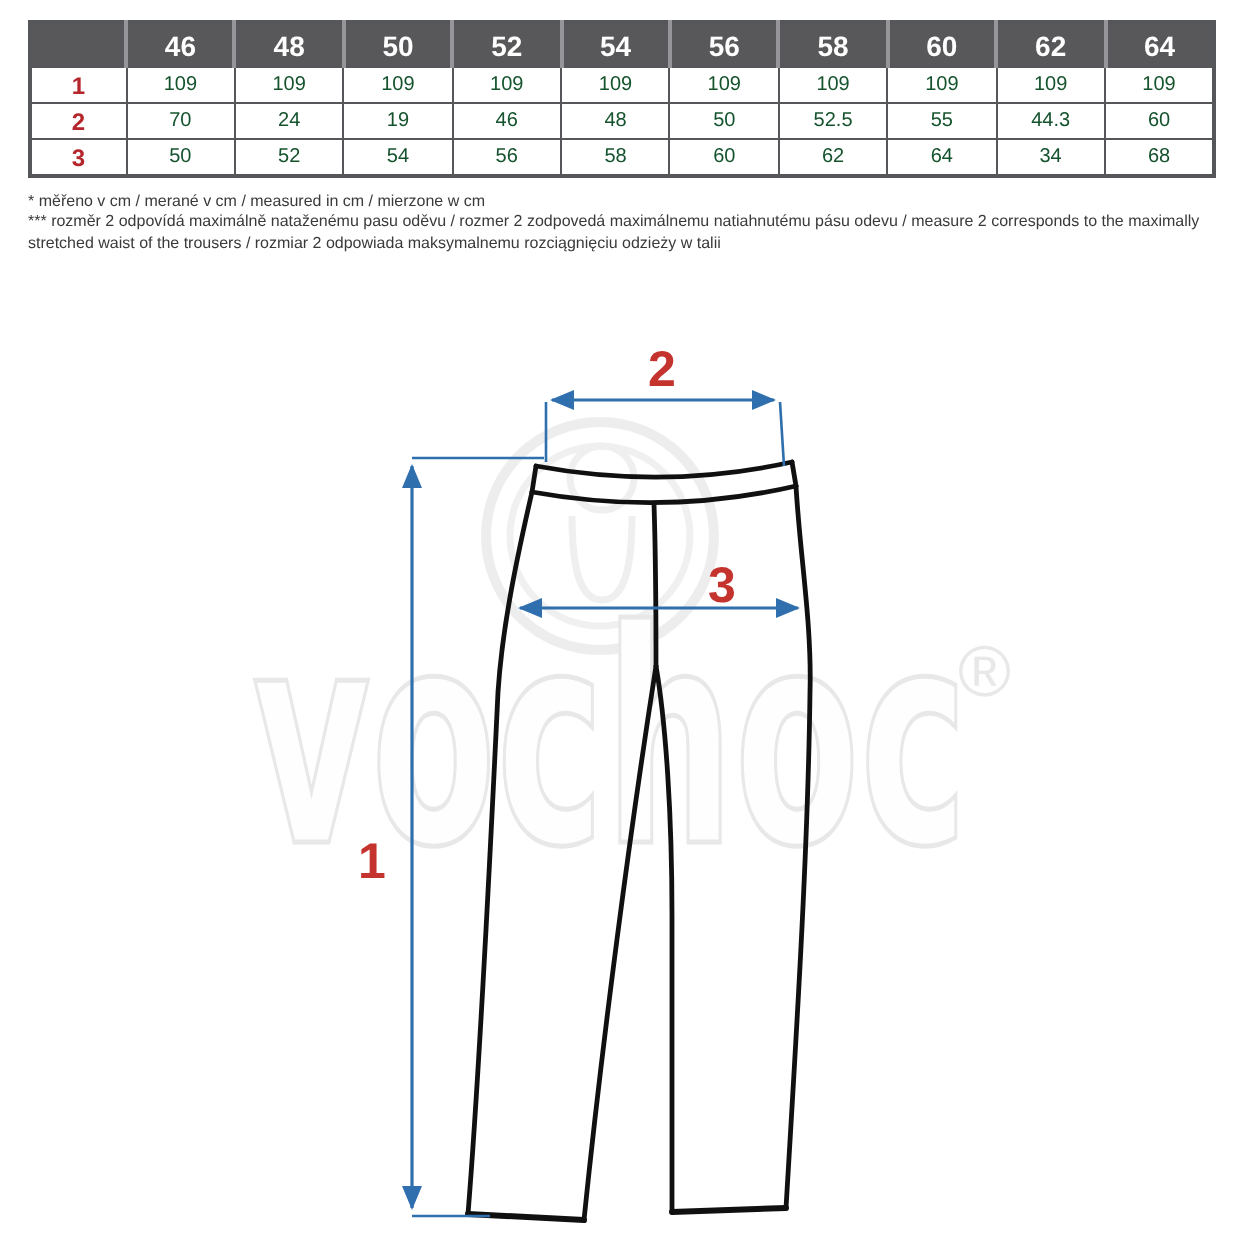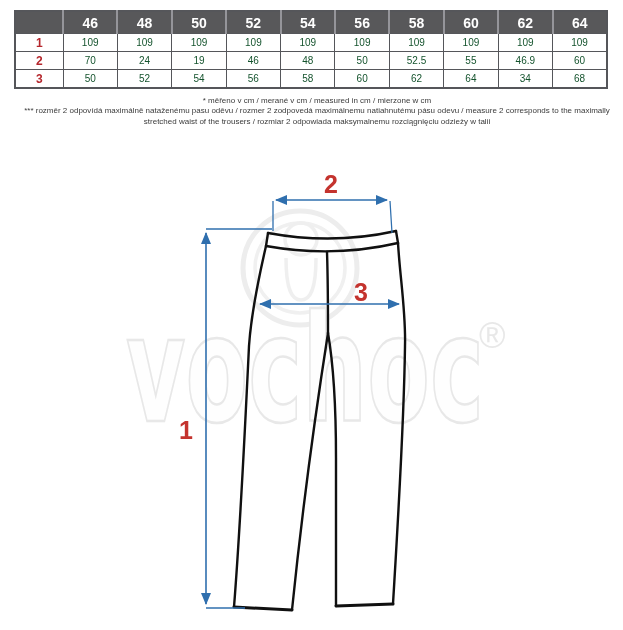--- a/index.html
+++ b/index.html
@@ -22,21 +22,21 @@
   .size-table td{
     background:#ffffff;color:#14532d;font-size:10px;text-align:center;
     height:17px;padding:0;border:1px solid #55565a;
   }
   .size-table td.rowlabel{color:#b5262c;font-weight:bold;font-size:12px;}
   
   .footnotes{
     position:absolute;left:14px;top:96px;width:606px;
     font-size:8px;line-height:10.4px;color:#3a3a3a;
   }
-  .footnotes p{margin:0;text-align:center;}
+  .footnotes p{margin:0;}
   
   .diagram-svg{position:absolute;left:0;top:0;}
   .dim-label{
     font-family:"Liberation Sans",sans-serif;font-size:25px;font-weight:bold;
     fill:#c4332e;
   }
   .wordmark{
     font-family:"DejaVu Sans","Liberation Sans",sans-serif;font-weight:bold;
     fill:#fefefe;stroke:#e8e8e8;stroke-width:2.5px;
   }
@@ -90,21 +90,21 @@
     <tr>
       <td class="rowlabel">2</td>
       <td>70</td>
       <td>24</td>
       <td>19</td>
       <td>46</td>
       <td>48</td>
       <td>50</td>
       <td>52.5</td>
       <td>55</td>
-      <td>46.9</td>
+      <td>44.3</td>
       <td>60</td>
     </tr>
     <tr>
       <td class="rowlabel">3</td>
       <td>50</td>
       <td>52</td>
       <td>54</td>
       <td>56</td>
       <td>58</td>
       <td>60</td>

